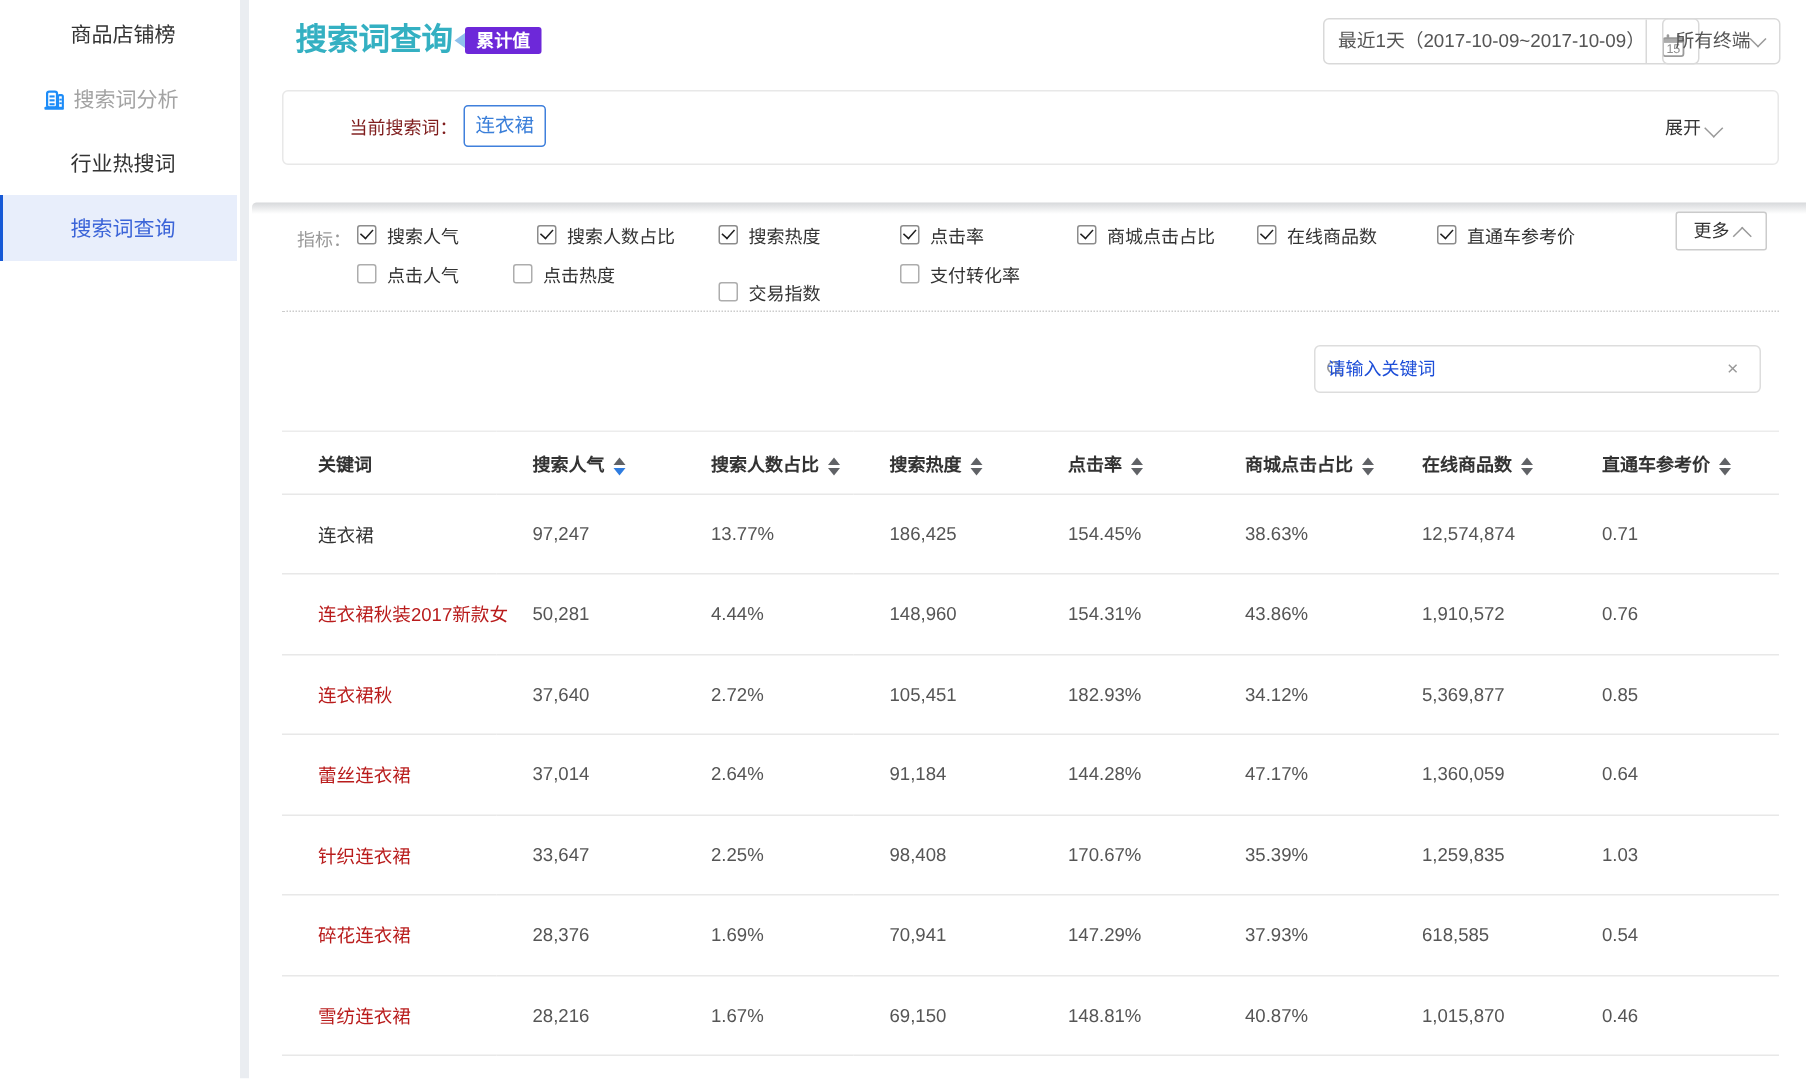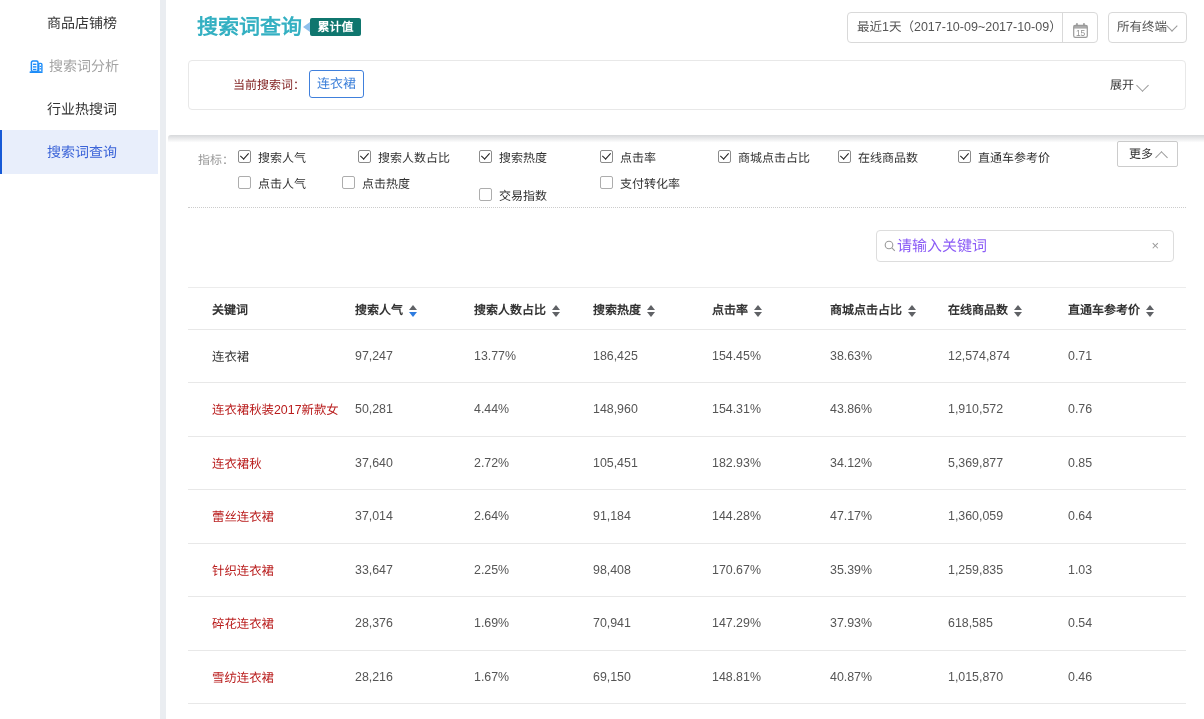--- a/index.html
+++ b/index.html
@@ -14,25 +14,25 @@
 .mi.act{top:130px;height:44px;line-height:44px;background:#e8eefb;color:#3b64d8;}
 .mi.act::before{content:"";position:absolute;left:0;top:0;width:2px;height:44px;background:#1659d6;}
 .mi .bicon{display:inline-block;vertical-align:-2px;margin-right:6px;}
 .vstrip{position:absolute;left:160px;top:0;width:6px;height:719px;background:#eaedf1;}
 
 .hdr{position:absolute;left:166px;top:0;width:1038px;height:135px;background:#fff;
 }
 .hshadow{position:absolute;left:168px;top:135px;width:1036px;height:9px;
  background:linear-gradient(rgba(175,178,183,.50),rgba(255,255,255,0) 85%);border-radius:3px 0 0 0;z-index:5;}
 .title{position:absolute;left:31px;top:15px;font-size:21px;line-height:24px;font-weight:bold;color:#34b0c2;}
-.badge{position:absolute;left:144px;top:18px;width:51px;height:18px;background:#0f766e;color:#fff;
+.badge{position:absolute;left:144px;top:18px;width:51px;height:18px;background:#6d28d9;color:#fff;
  font-size:12px;font-weight:bold;line-height:18px;text-align:center;border-radius:2px;}
 .badge::before{content:"";position:absolute;left:-7px;top:4px;width:0;height:0;
  border-top:5px solid transparent;border-bottom:5px solid transparent;border-right:7px solid #8fc0ec;}
-.datebox{position:absolute;left:681px;top:12px;width:251px;height:31px;border:1px solid #d9d9d9;
+.datebox{position:absolute;left:716px;top:12px;width:251px;height:31px;border:1px solid #d9d9d9;
  border-radius:4px;box-sizing:border-box;}
 .datebox .dtxt{position:absolute;left:9px;top:0;line-height:29px;font-size:12.5px;color:#555;}
 .datebox .dsep{position:absolute;left:214px;top:0;width:1px;height:29px;background:#d9d9d9;}
 .datebox svg{position:absolute;left:224px;top:9px;}
 .termbox{position:absolute;left:942px;top:12px;width:79px;height:31px;border:1px solid #d9d9d9;
  border-radius:4px;box-sizing:border-box;}
 .termbox .ttxt{position:absolute;left:8px;top:0;line-height:29px;font-size:12.5px;color:#555;}
 .chev{position:absolute;width:8px;height:8px;border-right:1px solid #999;border-bottom:1px solid #999;
  transform:rotate(45deg);}
 .termbox .chev{left:59px;top:9px;width:7px;height:7px;}
@@ -53,21 +53,21 @@
 .box.ck::after{content:"";position:absolute;left:3px;top:0px;width:4px;height:7px;
  border-right:1.6px solid #1f1f1f;border-bottom:1.6px solid #1f1f1f;transform:rotate(42deg);}
 .more{position:absolute;left:951px;top:6px;width:61px;height:26px;border:1px solid #ccc;border-radius:2px;
  box-sizing:border-box;font-size:12px;color:#333;}
 .more span{position:absolute;left:11px;top:0;line-height:24px;}
 .more .chev{left:39px;top:11px;transform:rotate(-135deg);border-color:#999;}
 .dots{position:absolute;left:22px;top:72px;width:998px;border-top:1px dotted #ccc;}
 .search{position:absolute;left:710px;top:95px;width:298px;height:32px;border:1px solid #ddd;
  border-radius:4px;box-sizing:border-box;}
 .search svg{position:absolute;left:8px;top:8px;}
-.search .ph{position:absolute;left:20px;top:0;line-height:30px;font-size:15px;color:#8b5cf6;}
+.search .ph{position:absolute;left:8px;top:0;line-height:30px;font-size:12px;color:#1d4ed8;}
 .search .x{position:absolute;right:14px;top:0;line-height:30px;font-size:13px;color:#999;}
 
 table{position:absolute;left:22px;top:152px;width:998px;table-layout:fixed;border-collapse:collapse;}
 col.c1{width:143px}col.c2{width:119px}col.c3{width:119px}col.c4{width:119px}
 col.c5{width:118px}col.c6{width:118px}col.c7{width:120px}col.c8{width:142px}
 th{height:40.5px;border-top:1px solid #ececec;border-bottom:1px solid #e8e8e8;
  font-size:12px;font-weight:bold;color:#333;text-align:left;padding:0 0 0 24px;white-space:nowrap;}
 td{height:52.5px;border-bottom:1px solid #e8e8e8;font-size:12.4px;color:#555;padding:0 0 0 24px;white-space:nowrap;}
 td.kw{color:#333;}
 td a{color:#b91c1c;text-decoration:none;}

